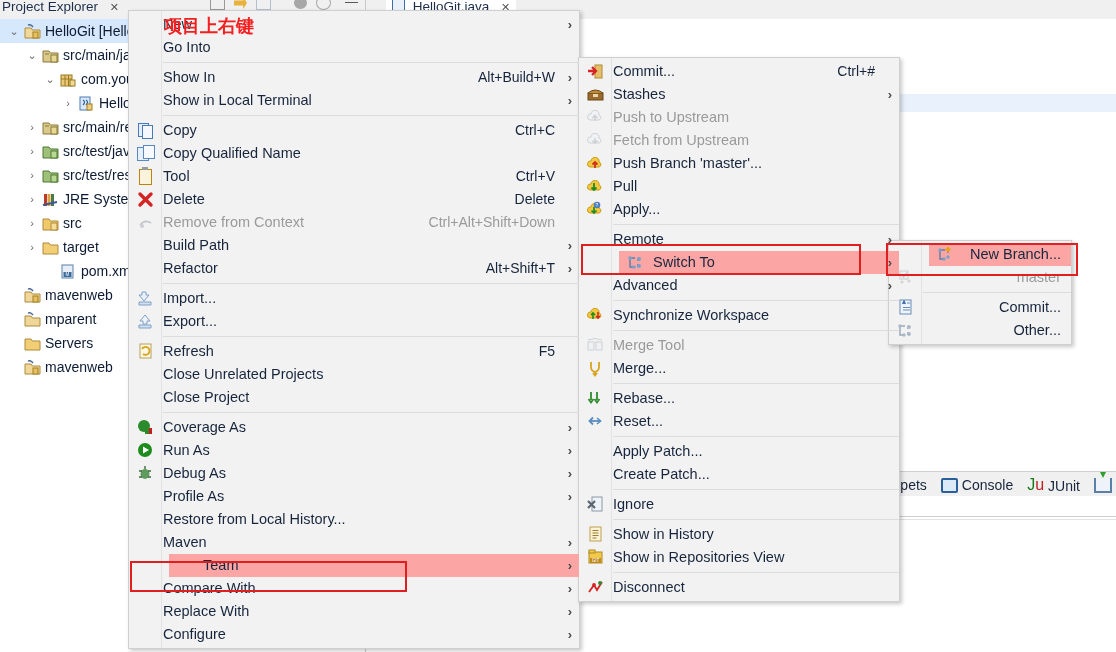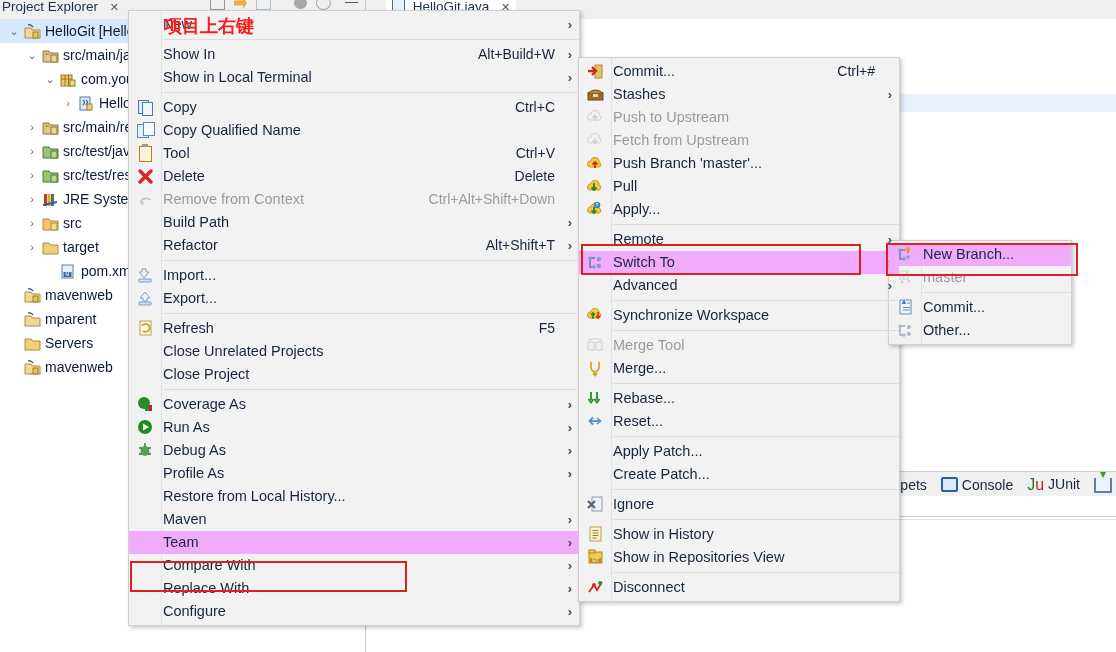--- a/index.html
+++ b/index.html
@@ -75,53 +75,53 @@
 
   
   #bottom-tabbar{
     position:absolute;left:366px;top:471px;width:750px;height:25px;
     background:#f0f0f0;border-top:1px solid #cfcfcf;border-bottom:1px solid #cfcfcf;
   }
   #bottom-tabs{
     position:absolute;right:4px;top:2px;height:22px;display:flex;align-items:center;
     gap:14px;font-size:14px;color:#17253c;white-space:nowrap;
   }
-  #bottom-tabs .bt{display:flex;align-items:flex-start;gap:4px;}
+  #bottom-tabs .bt{display:flex;align-items:flex-end;gap:4px;}
   #bottom-body{position:absolute;left:366px;top:496px;width:750px;height:156px;background:#ffffff;}
   #bottom-rule{position:absolute;left:366px;top:516px;width:750px;height:1px;background:#cfcfcf;}
   #bottom-rule2{position:absolute;left:366px;top:519px;width:750px;height:1px;background:#e2e2e2;}
 
   
   .menu{
     position:absolute;background:#f2f2f2;border:1px solid #cfcfcf;
     box-shadow:2px 2px 4px rgba(0,0,0,.22);
     font-size:14.5px;color:#17253c;
     padding:2px 0;
   }
   .menu .icogut{
     position:absolute;left:0;top:0;bottom:0;width:32px;background:#f2f2f2;
     border-right:1px solid #e2e2e2;
   }
   .mi{
     position:relative;height:23px;line-height:23px;white-space:nowrap;
     padding-left:34px;padding-right:10px;z-index:2;
   }
-  .mi.hl{background:#f0abfc;}
+  .mi.hl{background:#fca5a5;margin-left:40px;}
   .mi.dim{color:#9a9a9a;}
   .mi .mi-ico{
     position:absolute;left:8px;top:3px;width:17px;height:17px;
   }
   .mi .accel{position:absolute;right:24px;top:0;color:#17253c;font-size:14px;}
   .mi.dim .accel{color:#9a9a9a;}
   .mi .arrow{position:absolute;right:7px;top:0;color:#4b4b4b;font-size:13px;font-weight:bold;}
   .msep{height:1px;background:#dcdcdc;margin:3px 0 3px 34px;position:relative;z-index:2;}
 
   #menu-main{left:128px;top:10px;width:450px;}
   #menu-team{left:578px;top:57px;width:320px;}
-  #menu-switch{left:888px;top:240px;width:182px;}
+  #menu-switch{left:888px;top:240px;width:182px;text-align:right;}
 
   
   .redbox{position:absolute;border:2px solid #e02020;pointer-events:none;z-index:50;}
   #anno-text{
     position:absolute;left:164px;top:14px;color:#f42020;
     font-size:18px;font-weight:600;z-index:60;white-space:nowrap;
     font-family:"DejaVu Sans", sans-serif;
   }
 </style>
 </head>
@@ -309,20 +309,21 @@
           <span class="tlabel" style="left: 45px;">mavenweb</span>
         </div>
       </div>
   </div>
 
 </div>
 
 <div class="menu" id="menu-main">
   <div class="icogut"></div>
 <div class="mi"><span>New</span><span class="arrow">›</span></div>
+    <div class="mi"><span>Go Into</span></div>
     <div class="msep"></div>
     <div class="mi"><span>Show In</span><span class="accel">Alt+Build+W</span><span class="arrow">›</span></div>
     <div class="mi"><span>Show in Local Terminal</span><span class="arrow">›</span></div>
     <div class="msep"></div>
     <div class="mi"><span class="mi-ico" style="display: block;">
         <span style="position:absolute;left:1px;top:1px;width:9px;height:12px;border:1.4px solid #4a7ab5;background:#e3eefa;"></span>
         <span style="position:absolute;left:5px;top:3px;width:9px;height:12px;border:1.4px solid #4a7ab5;background:#f4f8fd;"></span>
       </span><span>Copy</span><span class="accel">Ctrl+C</span></div>
     <div class="mi"><span class="mi-ico" style="display: block;">
         <span style="position:absolute;left:0;top:2px;width:10px;height:12px;border:1.4px solid #5b88c0;background:#e6f0fb;"></span>

